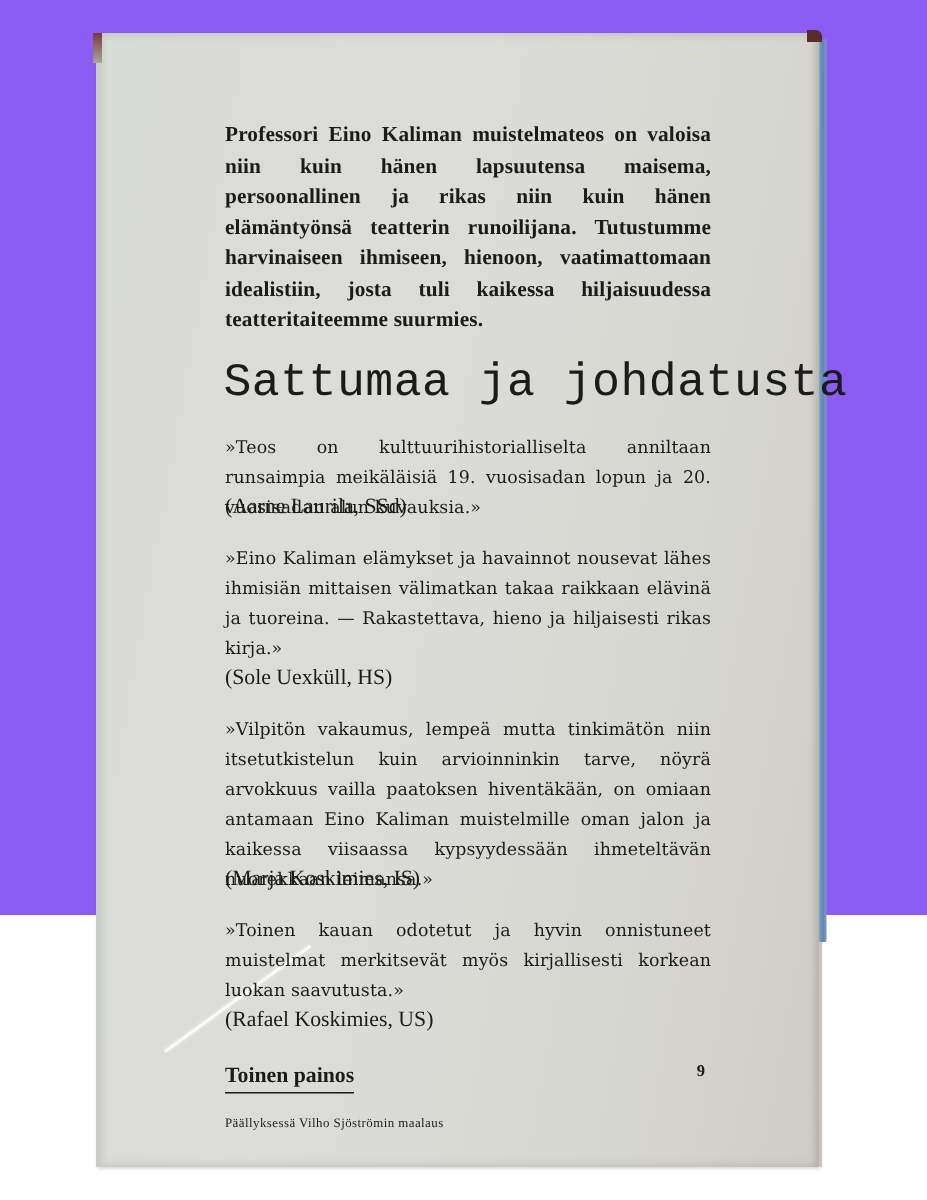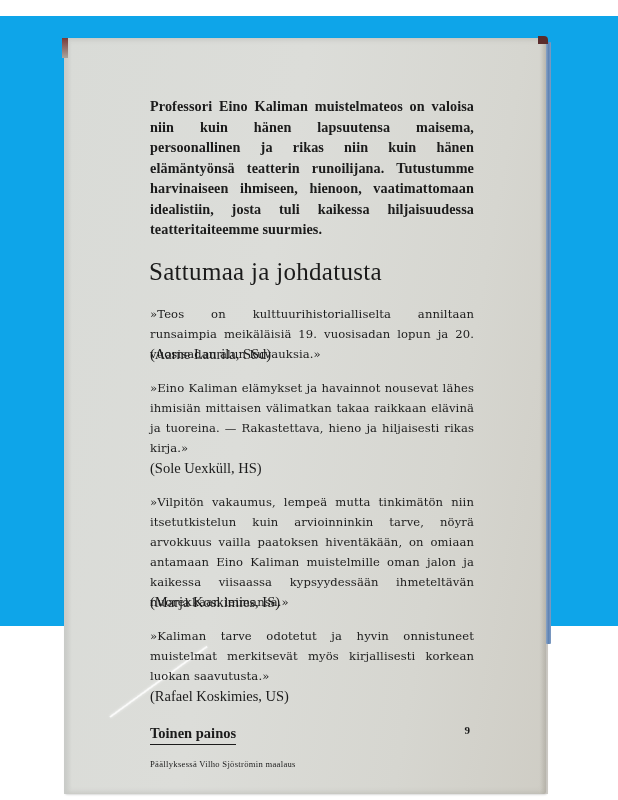--- a/index.html
+++ b/index.html
@@ -7,22 +7,21 @@
       padding: 0;
       width: 618px;
       height: 800px;
       background: #ffffff;
       overflow: hidden;
     }
     .stage {
       position: relative;
       width: 618px;
       height: 610px;
-      background: #0ea5e9;
-      margin-top: 16px;
+      background: #8b5cf6;
     }
     .cover {
       position: absolute;
       left: 64px;
       top: 22px;
       width: 482px;
       height: 756px;
       background: linear-gradient(100deg, #d9dbd7 0%, #dcddd9 40%, #d6d6d0 75%, #cfcdc5 100%);
       box-shadow: inset 0 0 6px rgba(120,120,110,0.35), 1px 1px 2px rgba(0,0,0,0.15);
       border-radius: 2px;
@@ -89,23 +88,23 @@
     .blurb {
       font-family: "Liberation Serif", "DejaVu Serif", serif;
       font-weight: bold;
       font-size: 14.2px;
       line-height: 20.5px;
       text-align: justify;
       margin: 0;
       letter-spacing: 0.1px;
     }
     .title {
-      font-family: Liberation Serif, serif;
+      font-family: Liberation Mono, monospace;
       font-weight: normal;
-      font-size: 25px;
+      font-size: 31px;
       line-height: 36px;
       margin: 14px 0 0 -1px;
       letter-spacing: 0.3px;
       white-space: nowrap;
     }
     .review {
       margin-top: 14px;
     }
     .review:first-of-type { margin-top: 16px; }
     .quote {
@@ -175,21 +174,21 @@
       <p class="quote">»Eino Kaliman elämykset ja havainnot nousevat lähes ihmisiän mittaisen välimatkan takaa raikkaan elävinä ja tuoreina. — Rakastettava, hieno ja hiljaisesti rikas kirja.»</p>
       <p class="source">(Sole Uexküll, HS)</p>
     </div>
 
     <div class="review">
       <p class="quote">»Vilpitön vakaumus, lempeä mutta tinkimätön niin itsetutkistelun kuin arvioinninkin tarve, nöyrä arvokkuus vailla paatoksen hiventäkään, on omiaan antamaan Eino Kaliman muistelmille oman jalon ja kaikessa viisaassa kypsyydessään ihmeteltävän nuorekkaan leimansa.»</p>
       <p class="source" style="margin-top:-20px;">(Marja Koskimies, IS)</p>
     </div>
 
     <div class="review">
-      <p class="quote">»Kaliman tarve odotetut ja hyvin onnistuneet muistelmat merkitsevät myös kirjallisesti korkean luokan saavutusta.»</p>
+      <p class="quote">»Toinen kauan odotetut ja hyvin onnistuneet muistelmat merkitsevät myös kirjallisesti korkean luokan saavutusta.»</p>
       <p class="source">(Rafael Koskimies, US)</p>
     </div>
 
     <div class="footer-row">
       <span class="edition">Toinen painos</span>
       <span class="number">9</span>
     </div>
     <div class="credit">Päällyksessä Vilho Sjöströmin maalaus</div>
   </div>
 </div>

